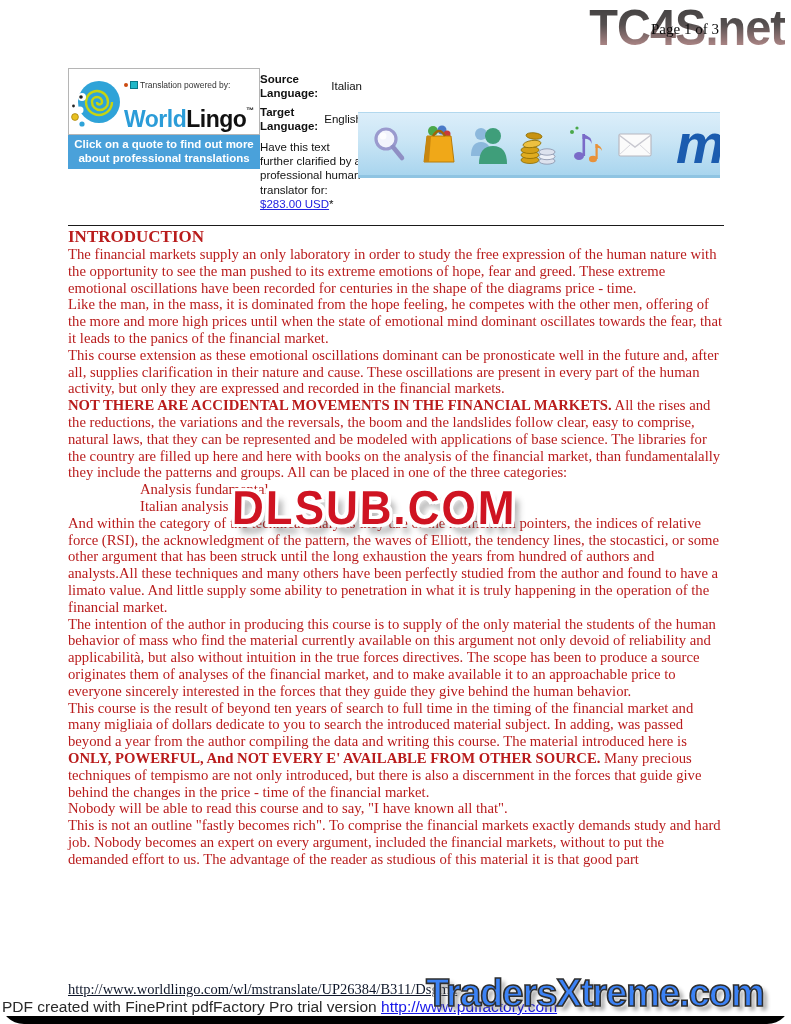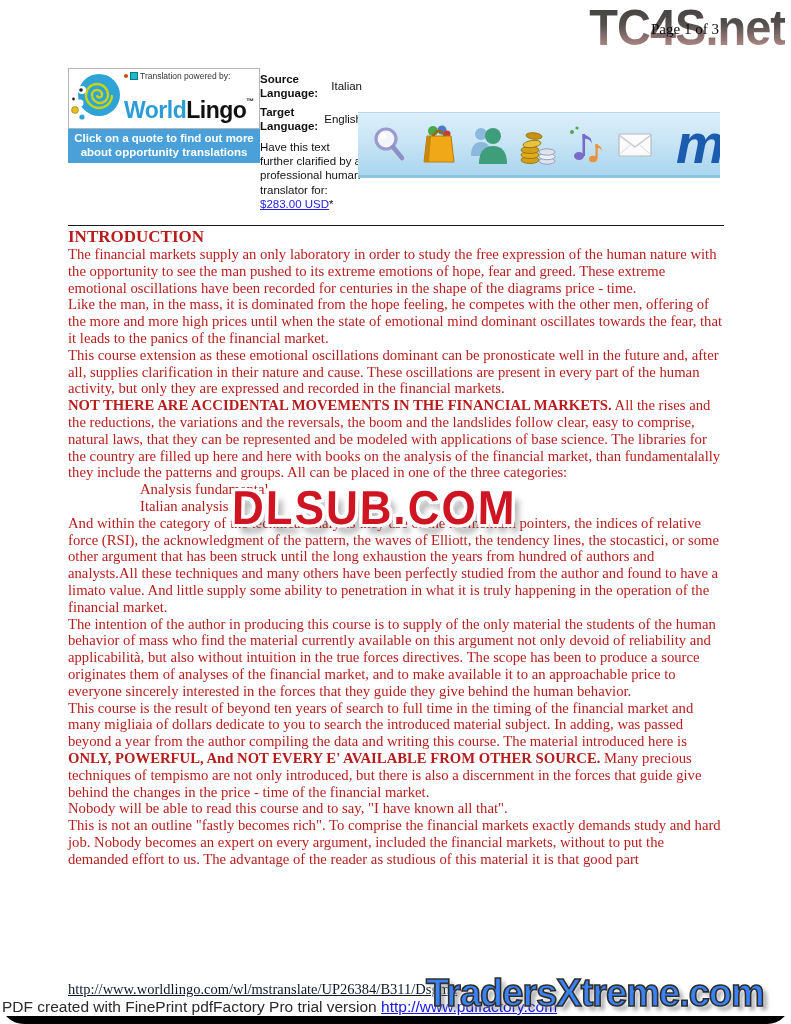--- a/index.html
+++ b/index.html
@@ -10,21 +10,21 @@
   .tc4s{position:absolute;top:0px;right:6px;font-family:"Liberation Sans",sans-serif;
         font-weight:900;font-size:47px;letter-spacing:-1px;transform:scaleY(1.05);
         background:linear-gradient(180deg,#3d3d3d 5%,#565050 45%,#a88383 80%,#c09c9c 100%);
         -webkit-background-clip:text;background-clip:text;color:transparent;
         -webkit-text-fill-color:transparent;}
   .page-num{position:absolute;left:651px;top:21px;font-family:"Liberation Serif",serif;
         font-size:15px;color:#0a0a0a;z-index:3;}
 
   
   .wl-card{position:absolute;left:68px;top:68px;width:192px;}
-  .wl-top{border:1px solid #b5b5b5;background:#fff;display:flex;padding:1px 2px 1px 2px;height:57px;}
+  .wl-top{border:1px solid #b5b5b5;background:#fff;display:flex;padding:7px 2px 1px 2px;height:57px;align-items:flex-end;}
   .wl-logo{width:50px;height:56px;flex:0 0 auto;}
   .wl-right{flex:1;padding-left:3px;}
   .wl-powered{font-size:8.5px;color:#333;white-space:nowrap;display:flex;align-items:center;gap:2px;margin-top:1px;}
   .dot-red{width:4px;height:4px;border-radius:50%;background:#cc4a10;display:inline-block;}
   .sq-cyan{width:6px;height:6px;background:#20b8c8;border:1px solid #0a7a88;display:inline-block;}
   .wl-brand{font-size:23px;font-weight:bold;letter-spacing:-0.5px;margin-top:16px;white-space:nowrap;}
   .wl-world{color:#2b9cd8;}
   .wl-lingo{color:#111;}
   .wl-tm{font-size:8px;vertical-align:top;color:#111;}
   .wl-banner{background:#4aa1da;color:#fff;font-weight:bold;font-size:11.5px;line-height:1.18;
@@ -101,21 +101,21 @@
         <div class="wl-powered">
           <span class="dot-red"></span>
           <span class="sq-cyan"></span>
           <span>Translation powered by:</span>
         </div>
         <div class="wl-brand">
           <span class="wl-world">World</span><span class="wl-lingo">Lingo</span><span class="wl-tm">™</span>
         </div>
       </div>
     </div>
-    <div class="wl-banner">Click on a quote to find out more about opportunity translations</div>
+    <div class="wl-banner">Click on a quote to find out more about professional translations</div>
   </div>
 
   <div class="lang-panel">
     <div class="lang-row">
       <div class="lang-label">Source Language:</div>
       <div class="lang-value">Italian</div>
     </div>
     <div class="lang-row">
       <div class="lang-label">Target Language:</div>
       <div class="lang-value">English</div>

